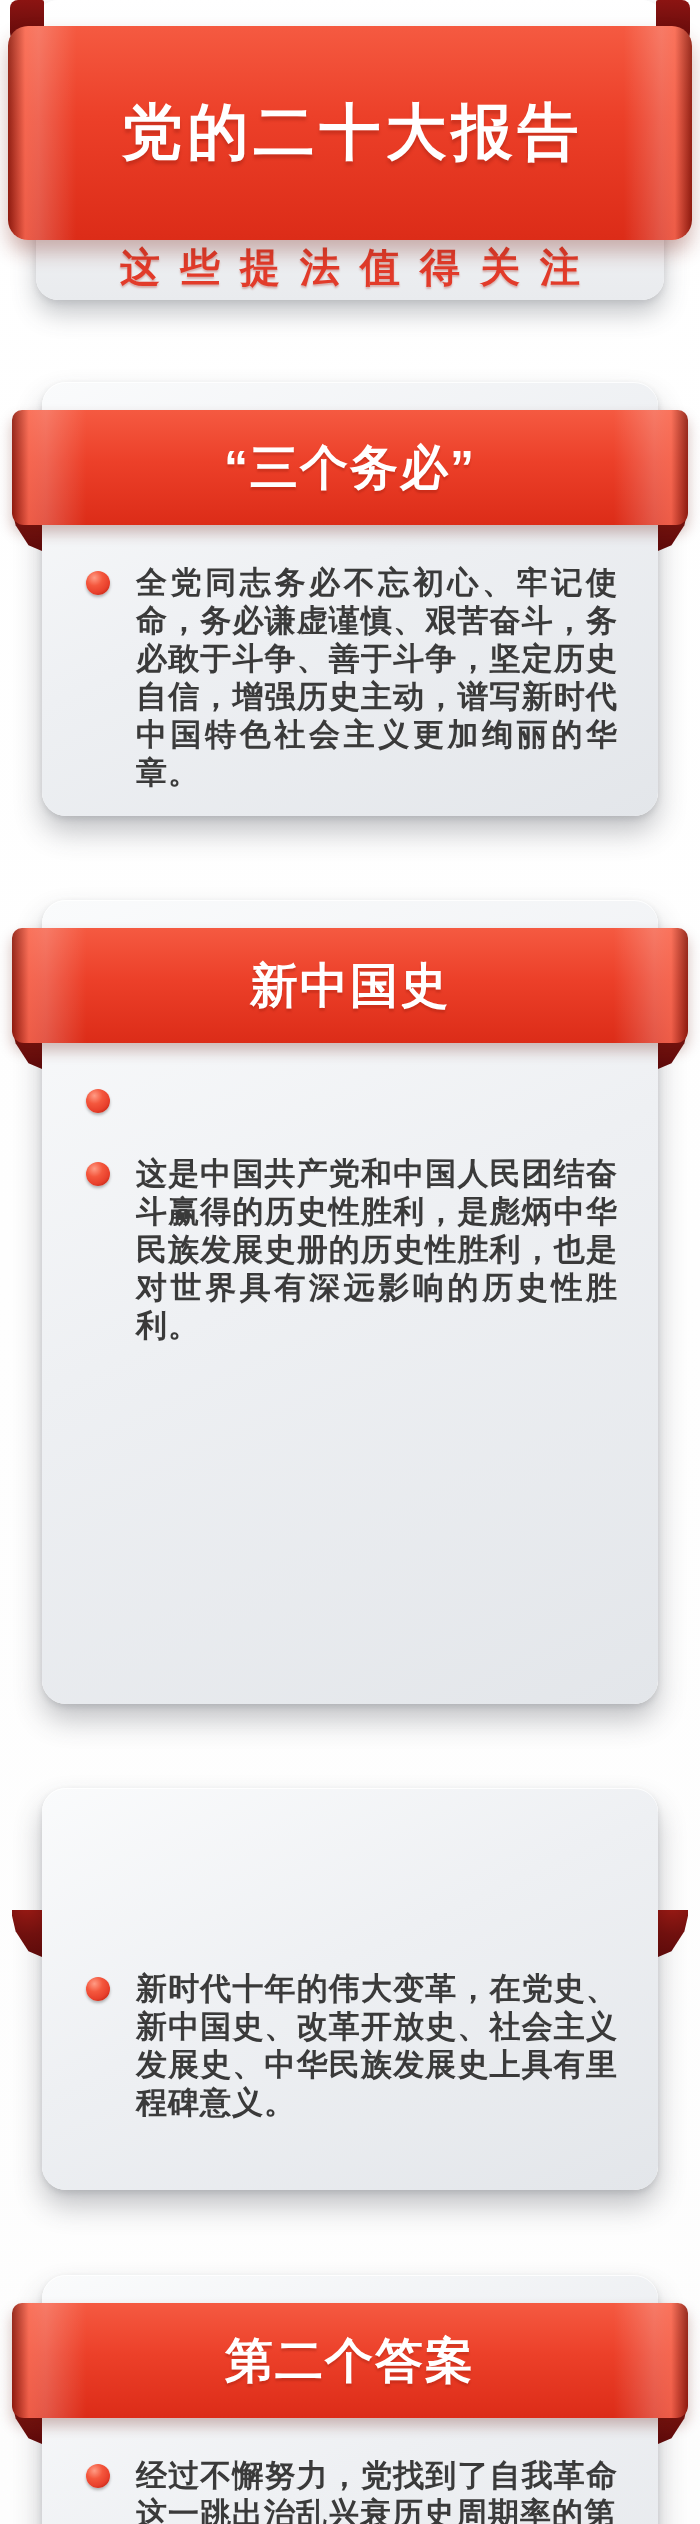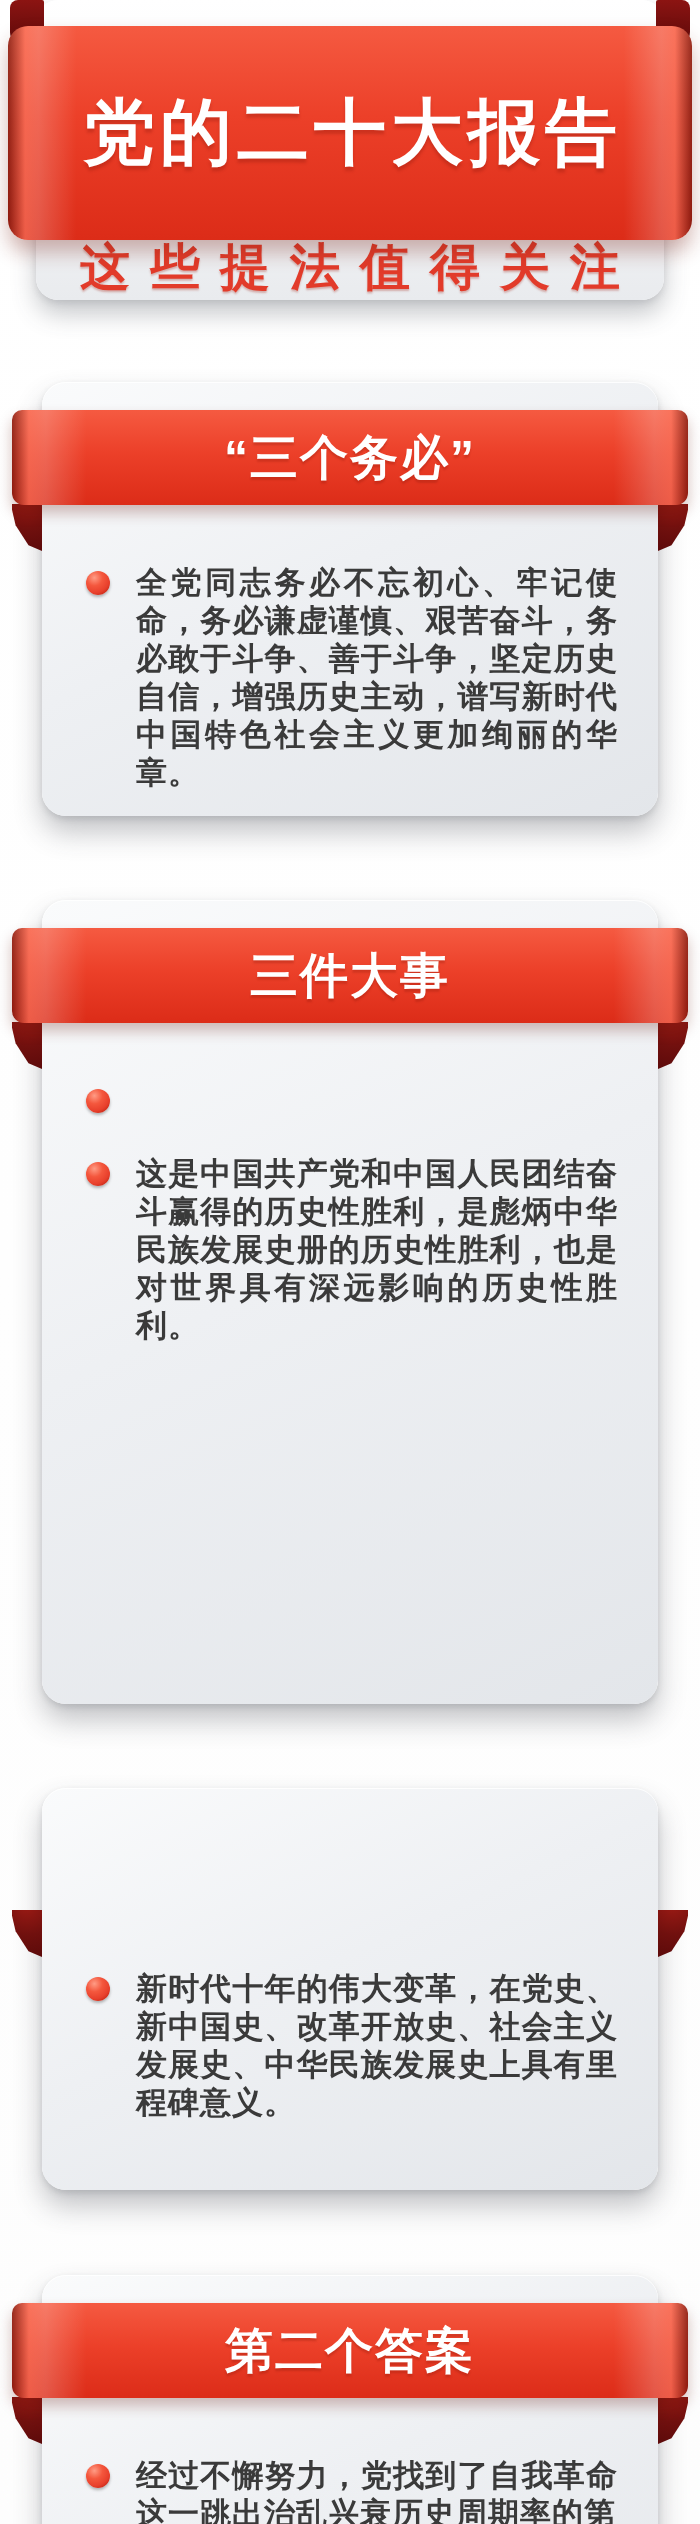--- a/index.html
+++ b/index.html
@@ -41,42 +41,42 @@
   .header-band{
     position:absolute;left:8px;top:26px;width:684px;height:214px;
     border-radius:20px;
     background:
       linear-gradient(90deg, rgba(60,4,2,.50) 0%, rgba(255,140,118,.50) 2.5%, rgba(255,255,255,.20) 4.5%, rgba(255,255,255,0) 10%, rgba(255,255,255,0) 90%, rgba(255,255,255,.20) 95.5%, rgba(255,140,118,.50) 97.5%, rgba(60,4,2,.50) 100%),
       linear-gradient(180deg,var(--ribbon-red-light) 0%,var(--ribbon-red) 42%,var(--ribbon-red-dark) 100%);
     box-shadow:0 12px 20px rgba(120,30,20,.32);
     display:flex;align-items:center;justify-content:center;
   }
   .header-title{
-    margin:0;color:#ffffff;font-size:72px;font-weight:800;
+    margin:0;color:#ffffff;font-size:61px;font-weight:800;
     letter-spacing:5px;text-indent:5px;white-space:nowrap;
     text-shadow:0 4px 3px rgba(130,20,10,.28);
   }
   .header-subtitle{
     position:absolute;left:0;bottom:4px;width:100%;height:58px;
     display:flex;align-items:center;justify-content:center;
-    color:var(--subtitle-red);font-size:50px;font-weight:800;
+    color:var(--subtitle-red);font-size:40px;font-weight:800;
     letter-spacing:20px;text-indent:20px;white-space:nowrap;
     text-shadow:0 2px 2px rgba(160,30,15,.30);
   }
 
   
   .card{position:absolute;left:42px;width:616px;}
   .card-body{
     position:absolute;left:0;top:0;right:0;bottom:0;
     border-radius:24px;
     background:linear-gradient(155deg,#fafbfc 0%,var(--card-bg) 45%,#e3e6ea 100%);
     box-shadow:0 16px 28px rgba(55,60,70,.30),0 3px 6px rgba(55,60,70,.15),inset 0 1px 0 rgba(255,255,255,.85);
   }
   .ribbon{
-    position:absolute;left:-30px;right:-30px;top:28px;height:95px;
+    position:absolute;left:-30px;right:-30px;top:28px;height:115px;
     border-radius:10px 10px 12px 12px;
     background:
       linear-gradient(90deg, rgba(60,4,2,.50) 0%, rgba(255,140,118,.50) 2.5%, rgba(255,255,255,.20) 5%, rgba(255,255,255,0) 11%, rgba(255,255,255,0) 89%, rgba(255,255,255,.20) 95%, rgba(255,140,118,.50) 97.5%, rgba(60,4,2,.50) 100%),
       linear-gradient(180deg,var(--ribbon-red-light) 0%,var(--ribbon-red) 45%,var(--ribbon-red-dark) 100%);
     box-shadow:0 8px 14px rgba(100,20,10,.28);
     display:flex;align-items:center;justify-content:center;
     z-index:2;
   }
   .ribbon-title{
     color:#ffffff;font-size:48px;font-weight:800;letter-spacing:2px;
@@ -139,21 +139,21 @@
           </div>
         </div>
       </div>
   </section>
 
   <section class="card" style="top:900px;height:804px">
     <div class="card-body"></div>
     <div class="fold fold-l"></div>
     <div class="fold fold-r"></div>
     <div class="ribbon">
-      <span class="ribbon-title">三件大事</span>
+      <span class="ribbon-title">新中国史</span>
     </div>
     <div class="content">
         <div class="item">
           <span class="dot"></span>
           <div class="item-text">
           </div>
         </div>
         <div class="item">
           <span class="dot"></span>
           <div class="item-text">

